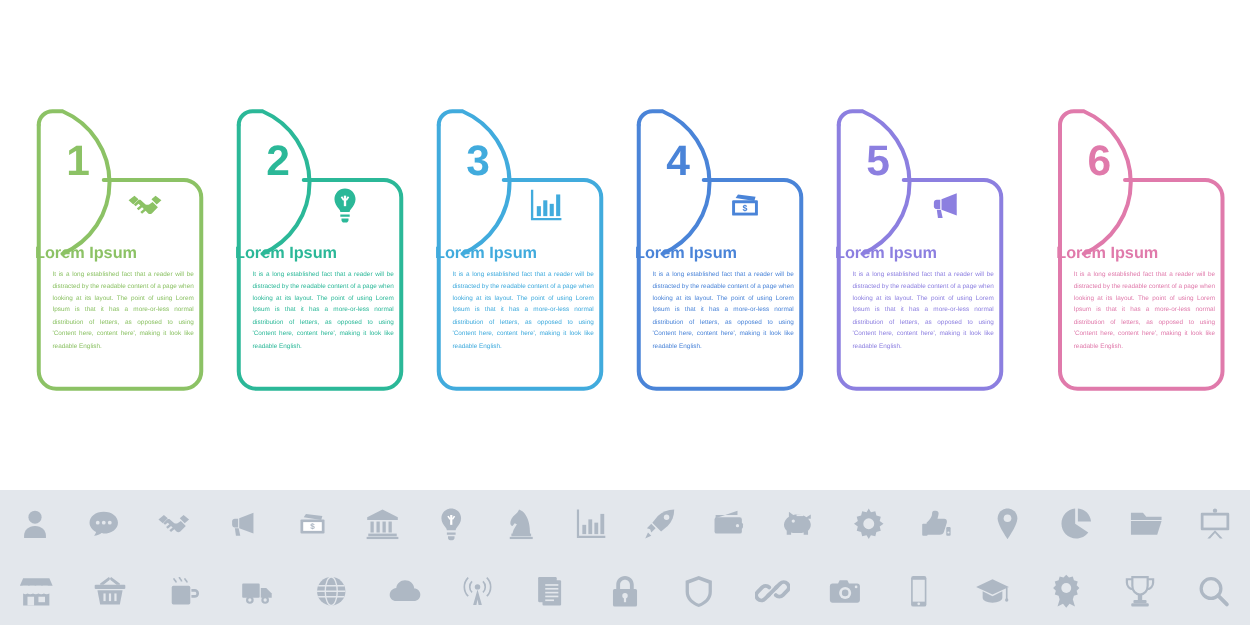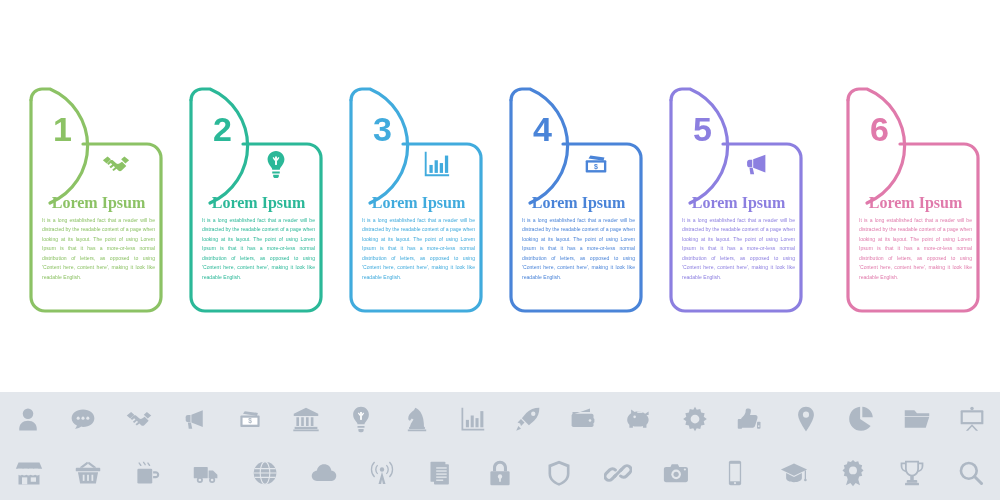--- a/index.html
+++ b/index.html
@@ -37,24 +37,23 @@
   .card-icon{
     position:absolute;
     left:56px;top:60px;
     width:64px;height:36px;
     display:flex;align-items:center;justify-content:center;
   }
   .card-icon svg{display:block;}
   .card-title{
     position:absolute;
     left:0;top:108px;width:141px;
-    text-align:center;
-    font-size:16px;
+    text-align:left;
+    font-size:13px;
     font-weight:700;
-    font-family:Liberation Serif, serif;
   }
   .card-body{
     position:absolute;
     left:14px;top:130px;width:113px;
     font-size:5.1px;
     line-height:1.85;
     text-align:justify;
     text-align-last:left;
   }
 

